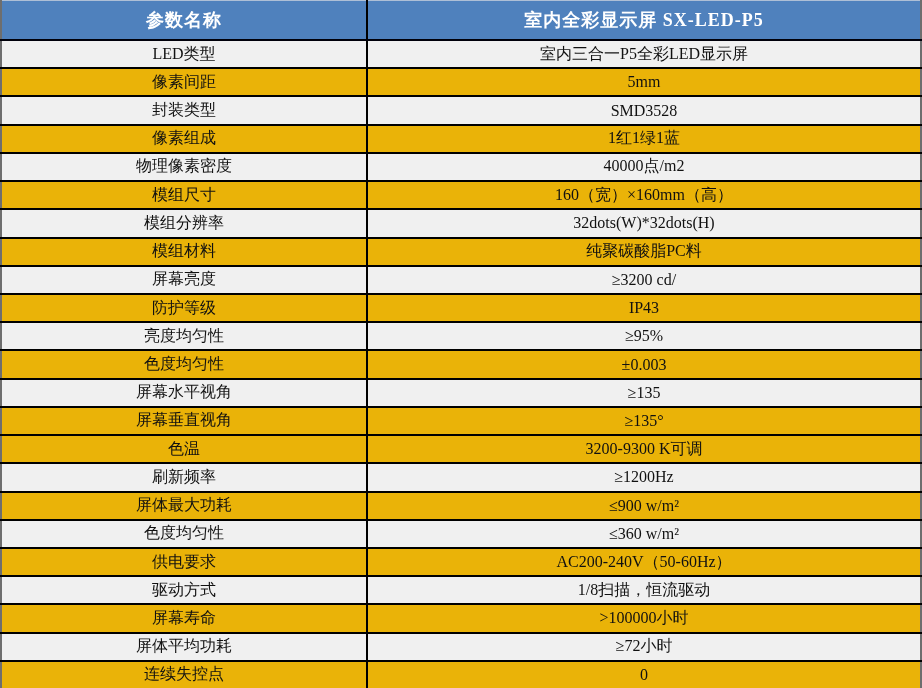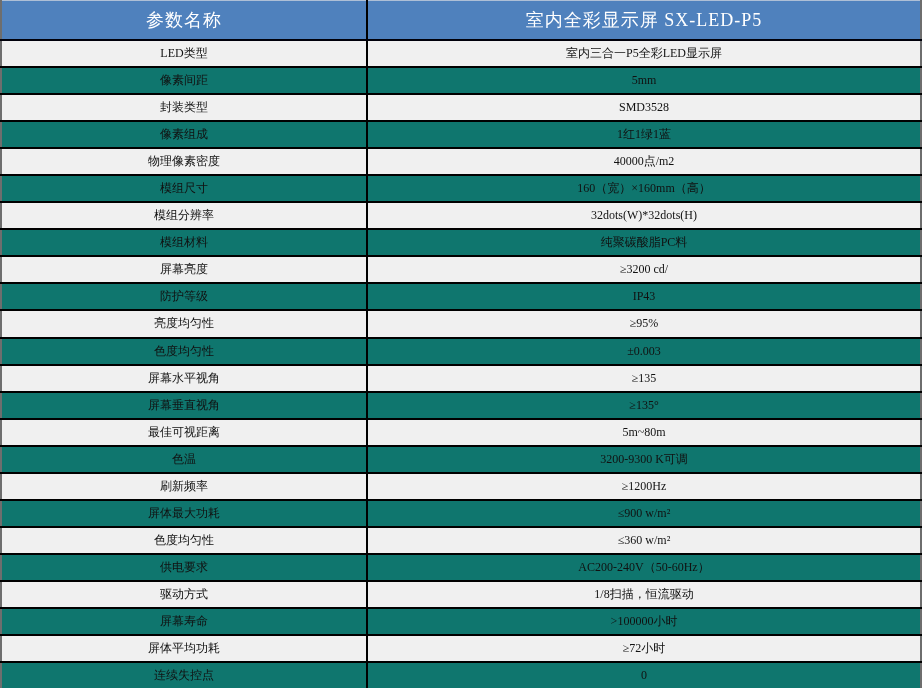--- a/index.html
+++ b/index.html
@@ -18,43 +18,43 @@
     height: 688px;
     border-left: 2px solid #6e6e6e;
     border-right: 2px solid #6e6e6e;
     border-top: 1px solid #aebfd6;
   }
   col.c1 { width: 366px; }
   col.c2 { width: 554px; }
   th {
     background: #4F81BD;
     color: #ffffff;
-    font-weight: normal;
+    font-weight: bold;
     font-size: 18px;
     height: 36px;
     text-align: center;
     vertical-align: middle;
     border-bottom: 2px solid #00000a;
     letter-spacing: 1px;
   }
   th:first-child, td:first-child {
     border-right: 2px solid #000000;
   }
   td {
-    font-size: 12px;
+    font-size: 16px;
     color: #111111;
     text-align: center;
     vertical-align: middle;
     height: 22px;
     border-top: 2px solid #000000;
     padding: 0 4px;
     white-space: nowrap;
     overflow: hidden;
   }
-  tbody tr { background: #0f766e; }
+  tbody tr { background: #eab308; }
   tbody tr.alt { background: #f0f0f0; }
 </style>
 </head>
 <body>
 
 <table class="spec">
   <colgroup>
     <col class="c1">
     <col class="c2">
   </colgroup>
@@ -114,24 +114,20 @@
         <td>±0.003</td>
       </tr>
       <tr class="alt">
         <td>屏幕水平视角</td>
         <td>≥135</td>
       </tr>
       <tr>
         <td>屏幕垂直视角</td>
         <td>≥135°</td>
       </tr>
-      <tr class="alt">
-        <td>最佳可视距离</td>
-        <td>5m~80m</td>
-      </tr>
       <tr>
         <td>色温</td>
         <td>3200-9300 K可调</td>
       </tr>
       <tr class="alt">
         <td>刷新频率</td>
         <td>≥1200Hz</td>
       </tr>
       <tr>
         <td>屏体最大功耗</td>

